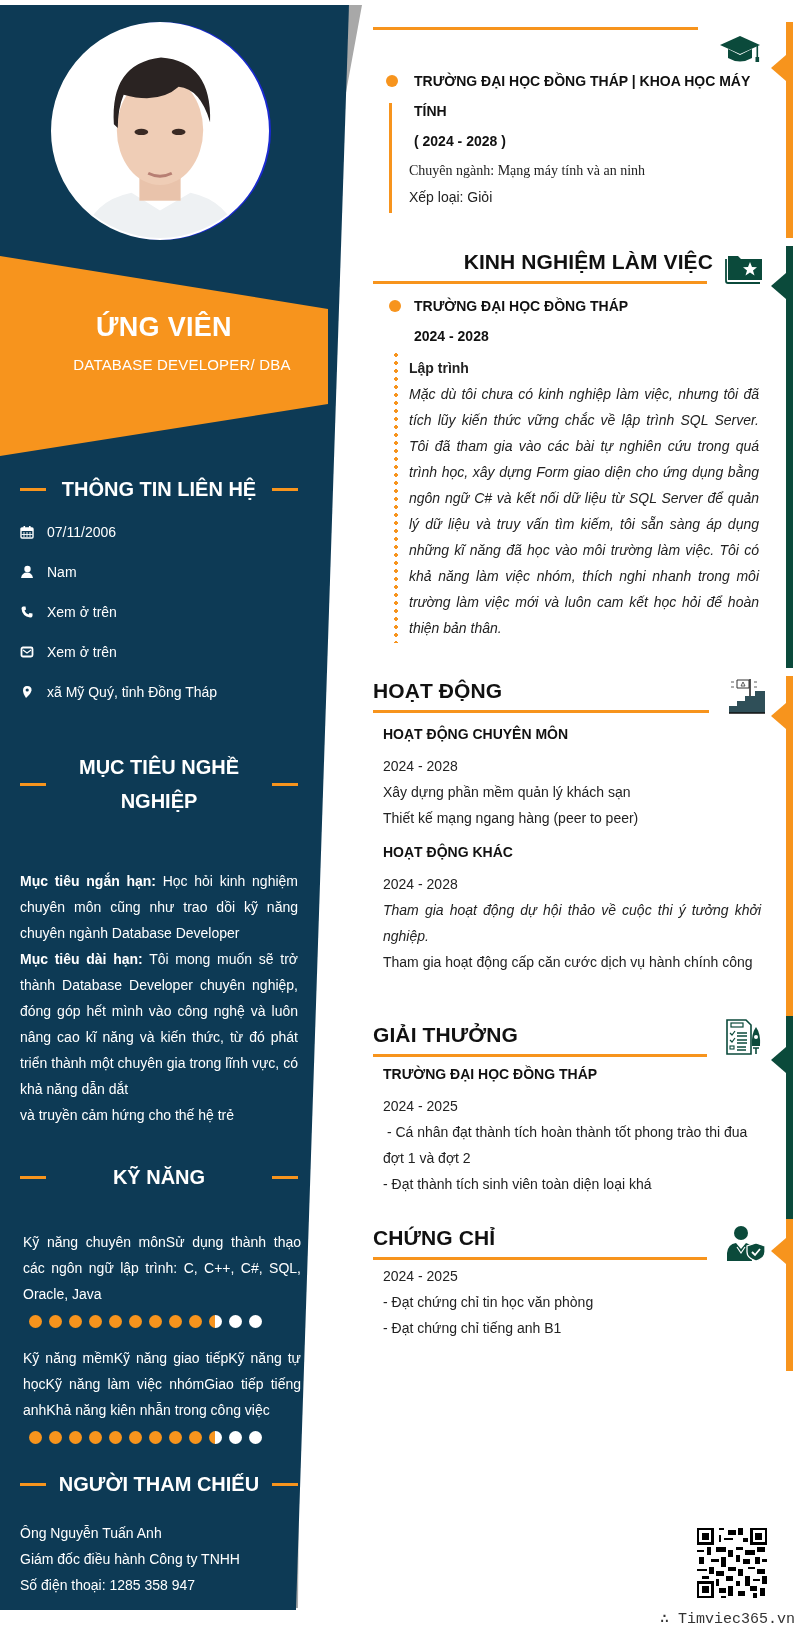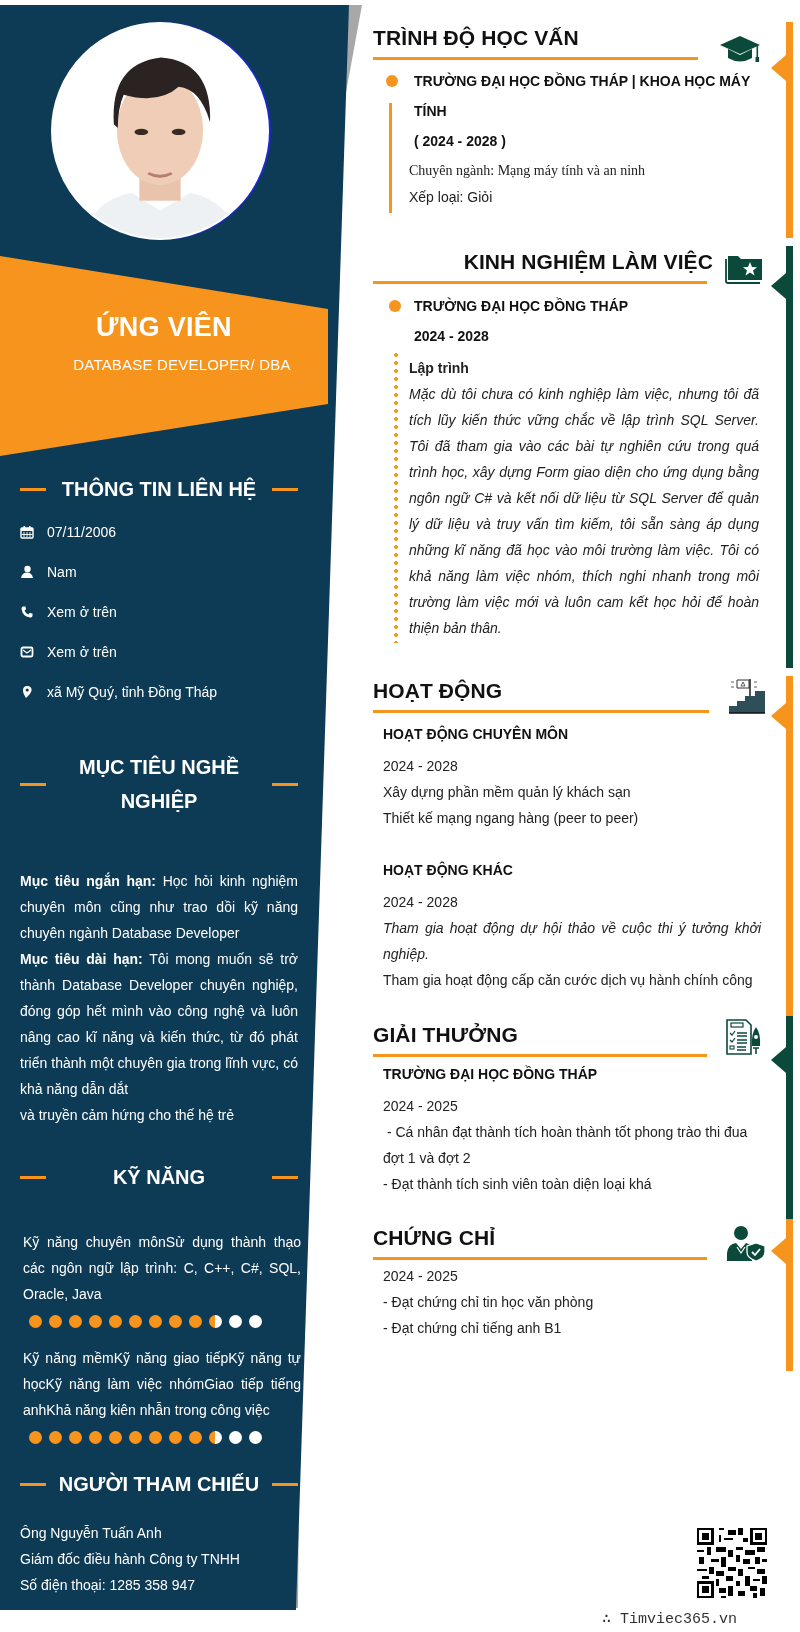--- a/index.html
+++ b/index.html
@@ -70,21 +70,21 @@
 
   .rail { position: absolute; left: 786px; width: 7px; }
   .rail-tip { position: absolute; width: 0; height: 0; border-top: 13px solid transparent; border-bottom: 13px solid transparent; }
 
   .entry-head { font-weight: bold; font-size: 14px; color: #111; line-height: 30px; }
   .bullet { position: absolute; width: 12px; height: 12px; border-radius: 50%; background: #f7941d; }
   .body-text { font-size: 14px; color: #222; line-height: 26px; }
   .just { text-align: justify; font-style: italic; }
 
   .qr { position: absolute; left: 697px; top: 1528px; width: 70px; height: 70px; }
-  .brand { position: absolute; left: 602px; top: 1609px; font-family: "Liberation Mono", "DejaVu Sans Mono", monospace; font-size: 15px; color: #333; }
+  .brand { position: absolute; left: 660px; top: 1609px; font-family: "Liberation Mono", "DejaVu Sans Mono", monospace; font-size: 15px; color: #333; }
 </style>
 </head>
 <body>
 
 <svg class="grey-edge" viewBox="0 0 380 1612" width="380" height="1612">
   <polygon points="349,5 362,5 308,300 298,1608 292,1608 296,300" fill="#a8a8a8"></polygon>
   <polygon points="300,290 326,300 326,408 300,418" fill="#d8d8d8"></polygon>
 </svg>
 <div class="sb-bg"></div>
 
@@ -228,21 +228,20 @@
 <div class="rail" style="top:246px; height:422px; background:#0b4a3b;"></div>
 <div class="rail-tip" style="left:771px; top:273px; border-right:15px solid #0b4a3b;"></div>
 <div class="rail" style="top:676px; height:340px; background:#f7941d;"></div>
 <div class="rail-tip" style="left:771px; top:703px; border-right:15px solid #f7941d;"></div>
 <div class="rail" style="top:1016px; height:203px; background:#0b4a3b;"></div>
 <div class="rail-tip" style="left:771px; top:1047px; border-right:15px solid #0b4a3b;"></div>
 <div class="rail" style="top:1219px; height:152px; background:#f7941d;"></div>
 <div class="rail-tip" style="left:771px; top:1238px; border-right:15px solid #f7941d;"></div>
 
 <div class="section" style="top:23px;">
-  <div class="sec-title">TRÌNH ĐỘ HỌC VẤN</div>
   <div class="sec-rule" style="width:325px;"></div>
 </div>
 <div class="sec-icon" style="left:720px; top:32px;">
   <svg viewBox="0 0 40 36">
       <polygon points="20,4 40,13 20,22 0,13" fill="#0b4a3b"></polygon>
       <path d="M8 17 L8 26 Q20 33 32 26 L32 17 L20 23 Z" fill="#0b4a3b"></path>
       <rect x="36.5" y="13" width="1.6" height="13" fill="#0b4a3b"></rect>
       <rect x="35.5" y="25" width="3.6" height="5" fill="#0b4a3b"></rect>
     </svg>
 </div>
@@ -289,21 +288,21 @@
       <path d="M4 5h3M4 10h3M27 5h3M27 10h3" stroke="#333" stroke-width="0.8"></path>
       <path d="M2 36 L2 29 L10 29 L10 24 L18 24 L18 19 L28 19 L28 14 L38 14 L38 36 Z" fill="#2f4f58"></path>
       <path d="M2 36 L38 36" stroke="#111" stroke-width="1.5"></path>
     </svg>
 </div>
 <div style="position:absolute; left:383px; top:719px; width:378px;">
   <div class="entry-head">HOẠT ĐỘNG CHUYÊN MÔN</div>
   <div class="body-text" style="margin-top:4px;">2024 - 2028</div>
   <div class="body-text">Xây dựng phần mềm quản lý khách sạn</div>
   <div class="body-text">Thiết kế mạng ngang hàng (peer to peer)</div>
-  <div class="entry-head" style="margin-top:24px;">HOẠT ĐỘNG KHÁC</div>
+  <div class="entry-head" style="margin-top:6px;">HOẠT ĐỘNG KHÁC</div>
   <div class="body-text" style="margin-top:4px;">2024 - 2028</div>
   <div class="body-text just">Tham gia hoạt động dự hội thảo về cuộc thi ý tưởng khởi nghiệp.</div>
   <div class="body-text">Tham gia hoạt động cấp căn cước dịch vụ hành chính công</div>
 </div>
 
 <div class="section" style="top:1020px;">
   <div class="sec-title">GIẢI THƯỞNG</div>
   <div class="sec-rule" style="width:334px;"></div>
 </div>
 <div class="sec-icon" style="left:724px; top:1018px; width:40px; height:38px;">

